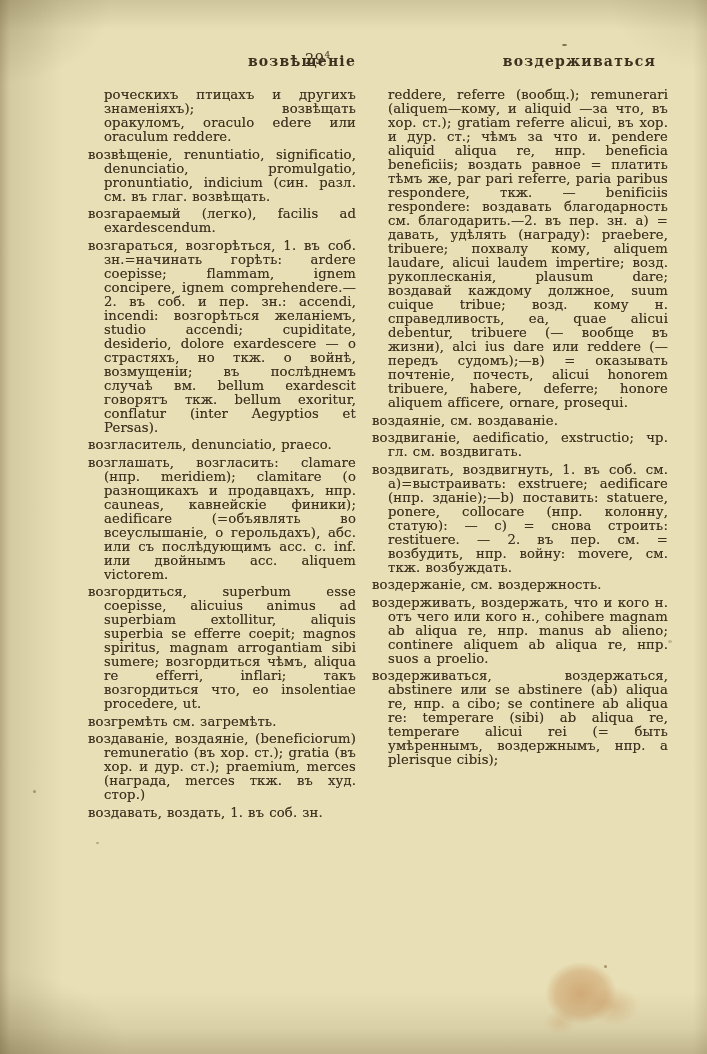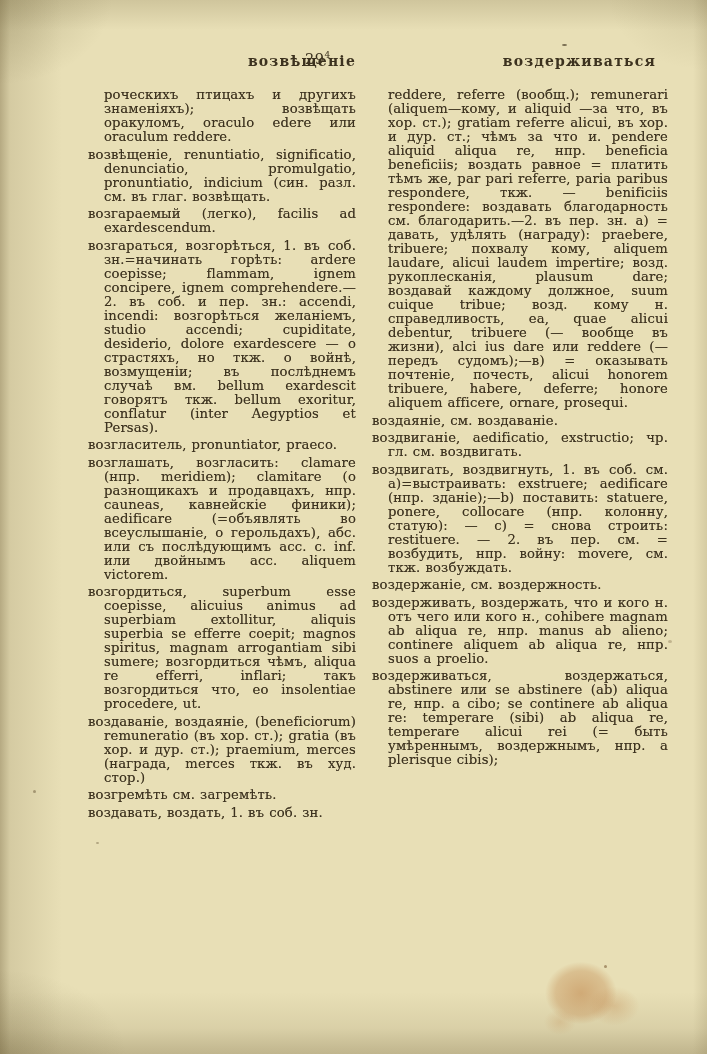--- a/index.html
+++ b/index.html
@@ -81,25 +81,25 @@
 
   <div class="page-number"><span>29</span><sup>4</sup></div>
 
   <div class="running-head head-right">воздерживаться</div>
 
   <div class="col col-left">
       <p class="entry cont">роческихъ птицахъ и другихъ знаменіяхъ); возвѣщать оракуломъ, oraculo edere или oraculum reddere.</p>
       <p class="entry">возвѣщеніе, renuntiatio, significatio, denunciatio, promulgatio, pronuntiatio, indicium (син. разл. см. въ глаг. возвѣщать.</p>
       <p class="entry">возгараемый (легко), facilis ad exardescendum.</p>
       <p class="entry">возгараться, возгорѣться, 1. въ соб. зн.=начинать горѣть: ardere coepisse; flammam, ignem concipere, ignem comprehendere.—2. въ соб. и пер. зн.: accendi, incendi: возгорѣться желаніемъ, studio accendi; cupiditate, desiderio, dolore exardescere — о страстяхъ, но ткж. о войнѣ, возмущеніи; въ послѣднемъ случаѣ вм. bellum exardescit говорятъ ткж. bellum exoritur, conflatur (inter Aegyptios et Persas).</p>
-      <p class="entry">возгласитель, pronuntiator, praeco.</p>
+      <p class="entry">возгласитель, denunciatio, praeco.</p>
       <p class="entry">возглашать, возгласить: clamare (нпр. meridiem); clamitare (о разнощикахъ и продавцахъ, нпр. cauneas, кавнейскіе финики); aedificare (=объявлять во всеуслышаніе, о герольдахъ), абс. или съ послѣдующимъ acc. c. inf. или двойнымъ acc. aliquem victorem.</p>
       <p class="entry">возгордиться, superbum esse coepisse, alicuius animus ad superbiam extollitur, aliquis superbia se efferre coepit; magnos spiritus, magnam arrogantiam sibi sumere; возгордиться чѣмъ, aliqua re efferri, inflari; такъ возгордиться что, eo insolentiae procedere, ut.</p>
+      <p class="entry">возгремѣть см. загремѣть.</p>
       <p class="entry">воздаваніе, воздаяніе, (beneficiorum) remuneratio (въ хор. ст.); gratia (въ хор. и дур. ст.); praemium, merces (награда, merces ткж. въ худ. стор.)</p>
-      <p class="entry">возгремѣть см. загремѣть.</p>
       <p class="entry">воздавать, воздать, 1. въ соб. зн.</p>
     </div>
   <div class="col col-right">
       <p class="entry cont">reddere, referre (вообщ.); remunerari (aliquem—кому, и aliquid —за что, въ хор. ст.); gratiam referre alicui, въ хор. и дур. ст.; чѣмъ за что и. pendere aliquid aliqua re, нпр. beneficia beneficiis; воздать равное = платить тѣмъ же, par pari referre, paria paribus respondere, ткж. — benificiis respondere: воздавать благодарность см. благодарить.—2. въ пер. зн. а) = давать, удѣлять (награду): praebere, tribuere; похвалу кому, aliquem laudare, alicui laudem impertire; возд. рукоплесканія, plausum dare; воздавай каждому должное, suum cuique tribue; возд. кому н. справедливость, ea, quae alicui debentur, tribuere (— вообще въ жизни), alci ius dare или reddere (—передъ судомъ);—в) = оказывать почтеніе, почесть, alicui honorem tribuere, habere, deferre; honore aliquem afficere, ornare, prosequi.</p>
       <p class="entry">воздаяніе, см. воздаваніе.</p>
       <p class="entry">воздвиганіе, aedificatio, exstructio; чр. гл. см. воздвигать.</p>
       <p class="entry">воздвигать, воздвигнуть, 1. въ соб. см. а)=выстраивать: exstruere; aedificare (нпр. зданіе);—b) поставить: statuere, ponere, collocare (нпр. колонну, статую): — c) = снова строить: restituere. — 2. въ пер. см. = возбудить, нпр. войну: movere, см. ткж. возбуждать.</p>
       <p class="entry">воздержаніе, см. воздержность.</p>
       <p class="entry">воздерживать, воздержать, что и кого н. отъ чего или кого н., cohibere magnam ab aliqua re, нпр. manus ab alieno; continere aliquem ab aliqua re, нпр. suos a proelio.</p>
       <p class="entry">воздерживаться, воздержаться, abstinere или se abstinere (ab) aliqua re, нпр. a cibo; se continere ab aliqua re: temperare (sibi) ab aliqua re, temperare alicui rei (= быть умѣреннымъ, воздержнымъ, нпр. a plerisque cibis);</p>

